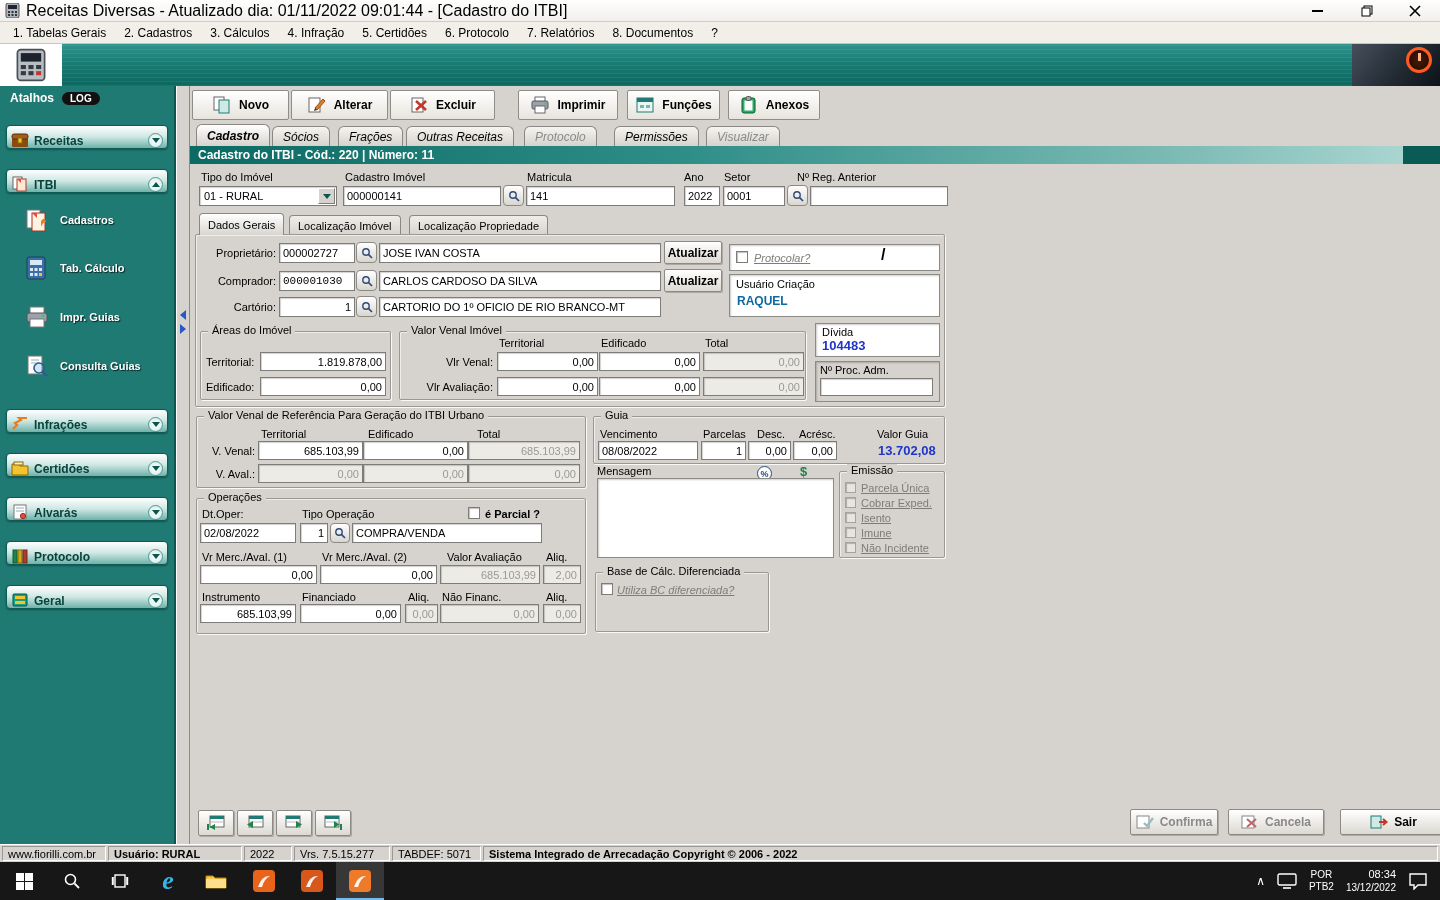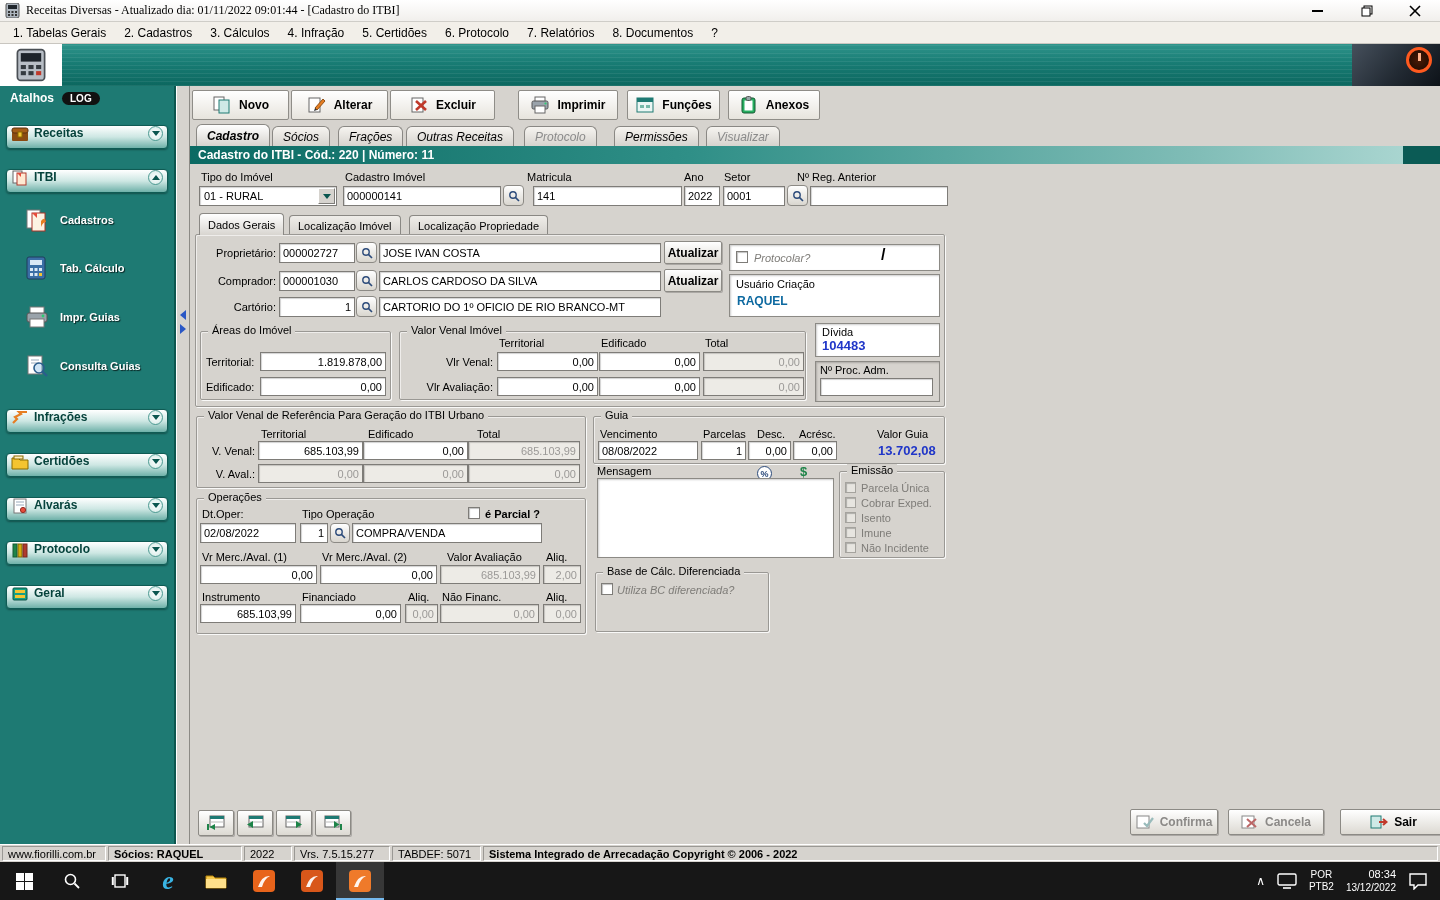--- a/index.html
+++ b/index.html
@@ -3,21 +3,21 @@
 <meta charset="utf-8">
 <style>
   * { margin:0; padding:0; box-sizing:border-box; }
   html,body { width:1440px; height:900px; overflow:hidden; }
   body { font-family:"Liberation Sans", sans-serif; font-size:11px; background:#d6d3ce; position:relative; color:#000; }
   svg { display:block; }
 
   
   #titlebar { position:absolute; left:0; top:0; width:1440px; height:22px;
     background:linear-gradient(#ffffff,#f1efec); display:flex; align-items:center; border-bottom:1px solid #cfcdc8;}
-  #titlebar .ttl { font-size:12px; margin-left:6px; white-space:nowrap;font-family:Liberation Serif, serif; }
+  #titlebar .ttl { font-size:16px; margin-left:6px; white-space:nowrap; }
   .winbtn { position:absolute; top:0; width:46px; height:22px; display:flex; align-items:center; justify-content:center; }
 
   
   #menubar { position:absolute; left:0; top:22px; width:1440px; height:22px;
     background:#f2efe9; display:flex; align-items:center; padding-left:4px; border-bottom:1px solid #c9c6c0; }
   .menu-item { padding:0 9px; font-size:12px; height:22px; display:flex; align-items:center; cursor:default; }
 
   
   #header { position:absolute; left:0; top:44px; width:1440px; height:42px;
     background:linear-gradient(180deg,#2f948b 0%, #187c74 45%, #0c675f 100%); overflow:hidden; }
@@ -34,21 +34,21 @@
   #hdr-power .bar { position:absolute; left:50%; top:3px; width:3px; height:8px; margin-left:-1.5px; background:#ffb28a; }
 
   
   #sidebar { position:absolute; left:0; top:86px; width:176px; height:776px;
     background:#1e7a73; border-right:2px solid #0d564f; }
   #sb-head { position:absolute; left:10px; top:5px; display:flex; align-items:center; gap:8px; }
   #sb-head .t { color:#fff; font-weight:bold; font-size:12px; }
   #sb-badge { background:#111; color:#fff; font-size:10px; font-weight:bold; padding:1px 8px; border-radius:8px; }
   .sb-item { position:absolute; left:6px; width:162px; height:24px; border-radius:4px;
     background:linear-gradient(180deg,#ffffff 0%, #cde7e3 50%, #6fb1a9 100%);
-    border:1px solid #0f5b54; display:flex; align-items:flex-start; padding:0 4px; gap:5px; cursor:pointer;
+    border:1px solid #0f5b54; display:flex; align-items:flex-end; padding:0 4px; gap:5px; cursor:pointer;
     box-shadow:0 1px 2px rgba(0,0,0,.35); }
   .sb-item .lblx { flex:1; font-weight:bold; font-size:12px; color:#06433c; }
   .chev { width:15px; height:15px; border-radius:50%; background:radial-gradient(#ffffff,#cfe8e4);
     border:1px solid #4d9a92; display:flex; align-items:center; justify-content:center; }
   .tri-d { width:0; height:0; border-left:4px solid transparent; border-right:4px solid transparent; border-top:5px solid #0a564f; }
   .tri-u { width:0; height:0; border-left:4px solid transparent; border-right:4px solid transparent; border-bottom:5px solid #0a564f; }
   .sb-sub { position:absolute; left:14px; width:150px; height:44px; display:flex; align-items:center; gap:10px;
     cursor:pointer; padding-left:10px; }
   .sb-sub .slbl { color:#fff; font-weight:bold; font-size:11px; text-shadow:1px 1px 1px rgba(0,0,0,.7); }
 
@@ -72,21 +72,21 @@
   .tab.active { font-weight:bold; top:124px; height:22px; z-index:3; background:linear-gradient(#ffffff,#d6d3ce); }
   .tab.disabled { color:#8a8a8a; }
 
   #rec-hdr { position:absolute; left:190px; top:146px; width:1250px; height:18px;
     background:linear-gradient(90deg,#0b6a63 0%, #2f8f87 40%, #7fbcb6 80%, #a9d5d0 97%, #0b5b55 97%);
     color:#fff; font-weight:bold; font-size:12px; display:flex; align-items:center; padding-left:8px; }
 
   
   .lbl { position:absolute; font-size:11px; white-space:nowrap; }
   .lbl.r { text-align:right; }
-  .lbl.gray { color:#7e7c78; }
+  .lbl.gray { color:#7e7c78;text-decoration:underline; }
   .inp { position:absolute; height:20px; background:#fff; border:1px solid #7e7c78;
     font:11px "Liberation Sans", sans-serif; padding:0 3px; box-shadow:inset 1px 1px 1px rgba(0,0,0,.18); }
   .inp.r { text-align:right; }
   .inp.dis { background:#edebe6; color:#9b9997; }
   .grp { position:absolute; border:1px solid #9a9894; border-radius:2px;
     box-shadow:1px 1px 0 rgba(255,255,255,.85), inset 1px 1px 0 rgba(255,255,255,.6); }
   .leg { position:absolute; top:-8px; left:7px; background:#d6d3ce; padding:0 4px; font-size:11px; white-space:nowrap; }
   .panel { position:absolute; background:#fff; border:1px solid #8c8a85; box-shadow:inset 1px 1px 2px rgba(0,0,0,.2); }
   .sbtn { position:absolute; width:21px; height:21px; border-radius:4px;
     background:linear-gradient(#ffffff,#d9d6cf); border:1px solid #8c8a85;
@@ -436,21 +436,21 @@
 </div>
 <input class="inp" style="left: 343px; top: 186px; width: 158px;" value="000000141">
 <div class="sbtn" style="left:503px;top:185px">
   <span>
       <svg width="12" height="12" viewBox="0 0 12 12">
         <circle cx="5" cy="5" r="3.2" fill="none" stroke="#2b4a7a" stroke-width="1.4"></circle>
         <line x1="7.6" y1="7.6" x2="11" y2="11" stroke="#2b4a7a" stroke-width="1.6"></line>
       </svg>
     </span>
 </div>
-<input class="inp" style="left: 526px; top: 186px; width: 149px; margin-left: 7px;" value="141">
+<input class="inp" style="left: 526px; top: 186px; width: 149px;" value="141">
 <input class="inp" style="left: 684px; top: 186px; width: 36px;" value="2022">
 <input class="inp" style="left: 723px; top: 186px; width: 62px;" value="0001">
 <div class="sbtn" style="left:787px;top:185px">
   <span>
       <svg width="12" height="12" viewBox="0 0 12 12">
         <circle cx="5" cy="5" r="3.2" fill="none" stroke="#2b4a7a" stroke-width="1.4"></circle>
         <line x1="7.6" y1="7.6" x2="11" y2="11" stroke="#2b4a7a" stroke-width="1.6"></line>
       </svg>
     </span>
 </div>
@@ -469,21 +469,21 @@
       <svg width="12" height="12" viewBox="0 0 12 12">
         <circle cx="5" cy="5" r="3.2" fill="none" stroke="#2b4a7a" stroke-width="1.4"></circle>
         <line x1="7.6" y1="7.6" x2="11" y2="11" stroke="#2b4a7a" stroke-width="1.6"></line>
       </svg>
     </span>
 </div>
 <input class="inp" style="left: 379px; top: 243px; width: 282px;" value="JOSE IVAN COSTA">
 <div class="btn3d" style="left:664px;top:241px;width:58px;height:23px;font-weight:bold">Atualizar</div>
 
 <div class="lbl r" style="left:200px;top:275px;width:76px">Comprador:</div>
-<input class="inp" style="left: 279px; top: 271px; width: 76px;" value="000001030">
+<input class="inp" style="left: 279px; top: 271px; width: 76px; font-family: Liberation Mono, monospace;" value="000001030">
 <div class="sbtn" style="left:356px;top:270px">
   <span>
       <svg width="12" height="12" viewBox="0 0 12 12">
         <circle cx="5" cy="5" r="3.2" fill="none" stroke="#2b4a7a" stroke-width="1.4"></circle>
         <line x1="7.6" y1="7.6" x2="11" y2="11" stroke="#2b4a7a" stroke-width="1.6"></line>
       </svg>
     </span>
 </div>
 <input class="inp" style="left: 379px; top: 271px; width: 282px;" value="CARLOS CARDOSO DA SILVA">
 <div class="btn3d" style="left:664px;top:269px;width:58px;height:23px;font-weight:bold">Atualizar</div>
@@ -700,21 +700,21 @@
       <svg width="18" height="16" viewBox="0 0 18 16">
         <rect x="1" y="2" width="10" height="12" fill="#cfe9e6" stroke="#1e7a73"></rect>
         <path d="M9 8 L16 8 M13 5 L16.5 8 L13 11" fill="none" stroke="#c0392b" stroke-width="2"></path>
       </svg>
     </span>
   <span>Sair</span>
 </div>
 
 <div id="statusbar">
   <div class="sb-panel" style="left:2px;width:104px">www.fiorilli.com.br</div>
-  <div class="sb-panel b" style="left:108px;width:134px">Sócios: RAQUEL</div>
+  <div class="sb-panel b" style="left:108px;width:134px">Usuário: RURAL</div>
   <div class="sb-panel" style="left:244px;width:48px">2022</div>
   <div class="sb-panel" style="left:294px;width:96px">Vrs. 7.5.15.277</div>
   <div class="sb-panel" style="left:392px;width:89px">TABDEF: 5071</div>
   <div class="sb-panel b" style="left:483px;width:955px">Sistema Integrado de Arrecadação Copyright © 2006 - 2022</div>
 </div>
 
 <div id="taskbar">
   <div class="tk-slot">
     <span>
         <svg width="17" height="17" viewBox="0 0 17 17">

